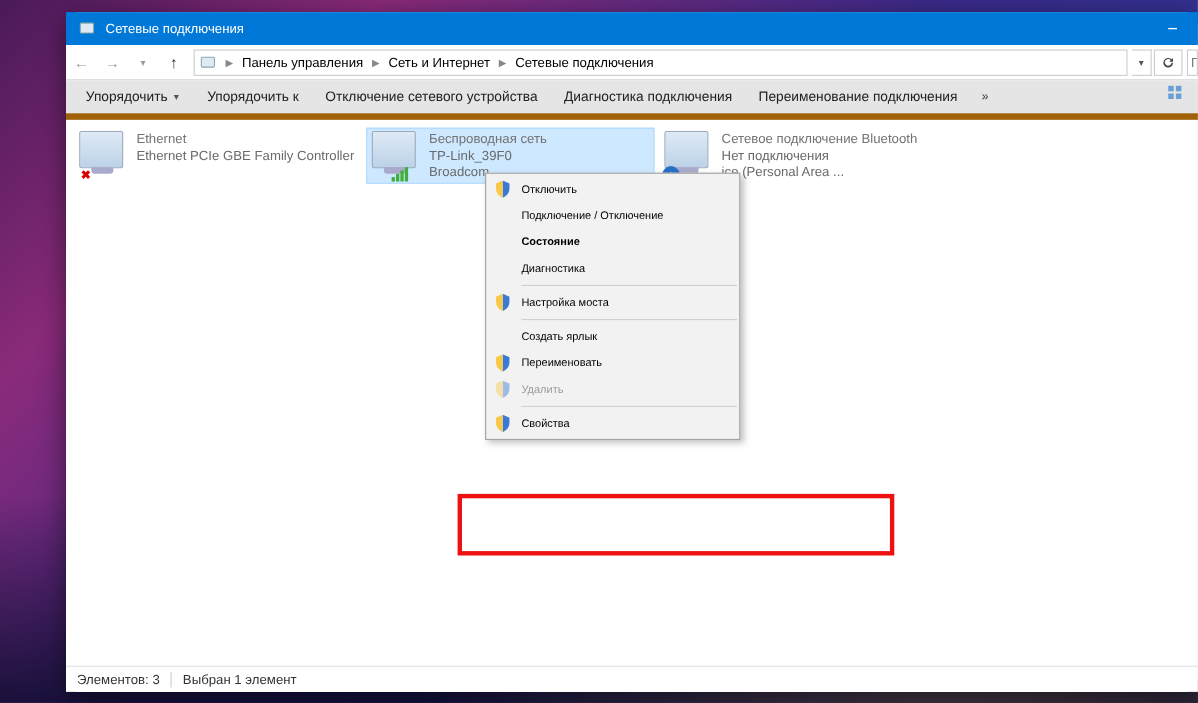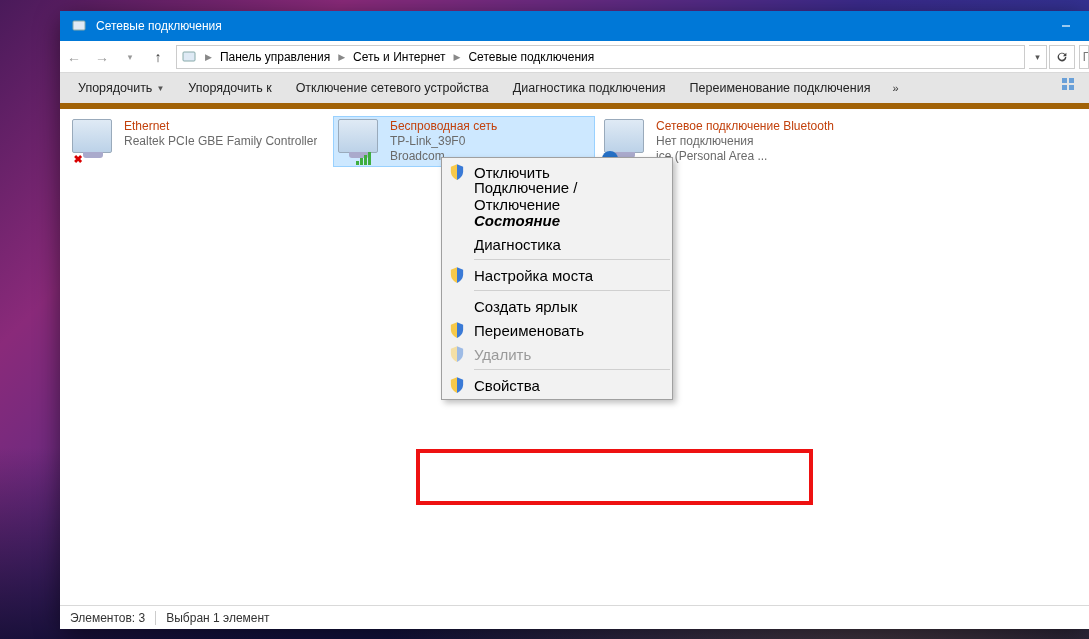--- a/index.html
+++ b/index.html
@@ -32,38 +32,38 @@
   .view-btns { display:flex; gap:4px; padding:0 4px; }
   .view-btn { width:22px; height:22px; border:1px solid transparent; display:flex; align-items:center; justify-content:center; }
 
   .content { position:relative; height: calc(100% - 30px - 32px - 36px - 24px); background:#fff; }
 
   .connections { display:flex; padding:8px 8px; gap:6px; }
   .conn { width: 260px; display:flex; gap:8px; padding:2px 4px; position:relative; }
   .conn.selected { background:#cde8ff; outline:1px solid #99d1ff; }
   .conn-icon { width:44px; height:44px; position:relative; flex-shrink:0; }
   .conn-text { font-size:12px; line-height:15px; overflow:hidden; }
-  .conn-name { color:#c2410c; white-space:nowrap; overflow:hidden; text-overflow:ellipsis; }
+  .conn-name { color:#737373; white-space:nowrap; overflow:hidden; text-overflow:ellipsis; }
   .conn-sub  { color:#6a6a6a; white-space:nowrap; overflow:hidden; text-overflow:ellipsis; }
 
   
   .net-icon { width:40px; height:34px; background:linear-gradient(#dfeaf5,#bcd2e8); border:1px solid #9ab; border-radius:2px; position:relative; }
   .net-icon::after { content:""; position:absolute; bottom:-6px; left:10px; width:20px; height:6px; background:#aac; border-radius:0 0 3px 3px; }
   .badge { position:absolute; bottom:-4px; left:-2px; width:16px; height:16px; border-radius:50%; display:flex; align-items:center; justify-content:center; font-size:11px; font-weight:bold; }
   .badge.x { color:#d90000; }
   .badge.down { background:#2670c5; color:#fff; font-size:10px; }
   .wifi-bars { position:absolute; bottom:-2px; left:18px; display:flex; gap:1px; align-items:flex-end; }
   .wifi-bars span { width:3px; background:#3fae3f; }
   .wifi-bars span:nth-child(1){height:4px} .wifi-bars span:nth-child(2){height:7px}
   .wifi-bars span:nth-child(3){height:10px} .wifi-bars span:nth-child(4){height:13px}
 
-  .context-menu { position:absolute; left:381px; top:48px; width:232px; background:#f2f2f2; border:1px solid #a0a0a0; box-shadow:3px 3px 6px rgba(0,0,0,0.25); font-size:15px; padding:2px 0; }
+  .context-menu { position:absolute; left:381px; top:48px; width:232px; background:#f2f2f2; border:1px solid #a0a0a0; box-shadow:3px 3px 6px rgba(0,0,0,0.25); font-size:10px; padding:2px 0; }
   .cm-item { height:24px; display:flex; align-items:center; padding:0 10px 0 32px; position:relative; color:#000; }
   .cm-item.disabled { color:#9a9a9a; }
-  .cm-item.bold { font-weight:bold;font-style:italic; }
+  .cm-item.bold { font-weight:bold; }
   .cm-sep { height:1px; background:#d0d0d0; margin:3px 2px 3px 32px; }
   .cm-shield { position:absolute; left:8px; top:4px; width:14px; height:16px; }
 
   .highlight-box { position:absolute; left:356px; top:340px; width:397px; height:56px; border:4px solid #e11; pointer-events:none; }
 
   .statusbar { height:24px; border-top:1px solid #d9d9d9; display:flex; align-items:center; font-size:12px; color:#333; padding:0 10px; background:#fff; }
   .statusbar .sep { width:1px; height:14px; background:#ccc; margin:0 10px; }
 
   svg.shield path.blue { fill:#3a7ad6; }
   svg.shield path.yellow { fill:#f7c94a; }
@@ -140,21 +140,21 @@
   <div class="content">
     <div class="connections">
 
       <div class="conn">
         <div class="conn-icon">
           <div class="net-icon"></div>
           <div class="badge x">✖</div>
         </div>
         <div class="conn-text">
           <div class="conn-name">Ethernet</div>
-          <div class="conn-sub">Realtek PCIe GBE Family Controller</div>
+          <div class="conn-sub">Ethernet PCIe GBE Family Controller</div>
         </div>
       </div>
 
       <div class="conn selected">
         <div class="conn-icon">
           <div class="net-icon"></div>
           <div class="wifi-bars">
               <span></span>
               <span></span>
               <span></span>

